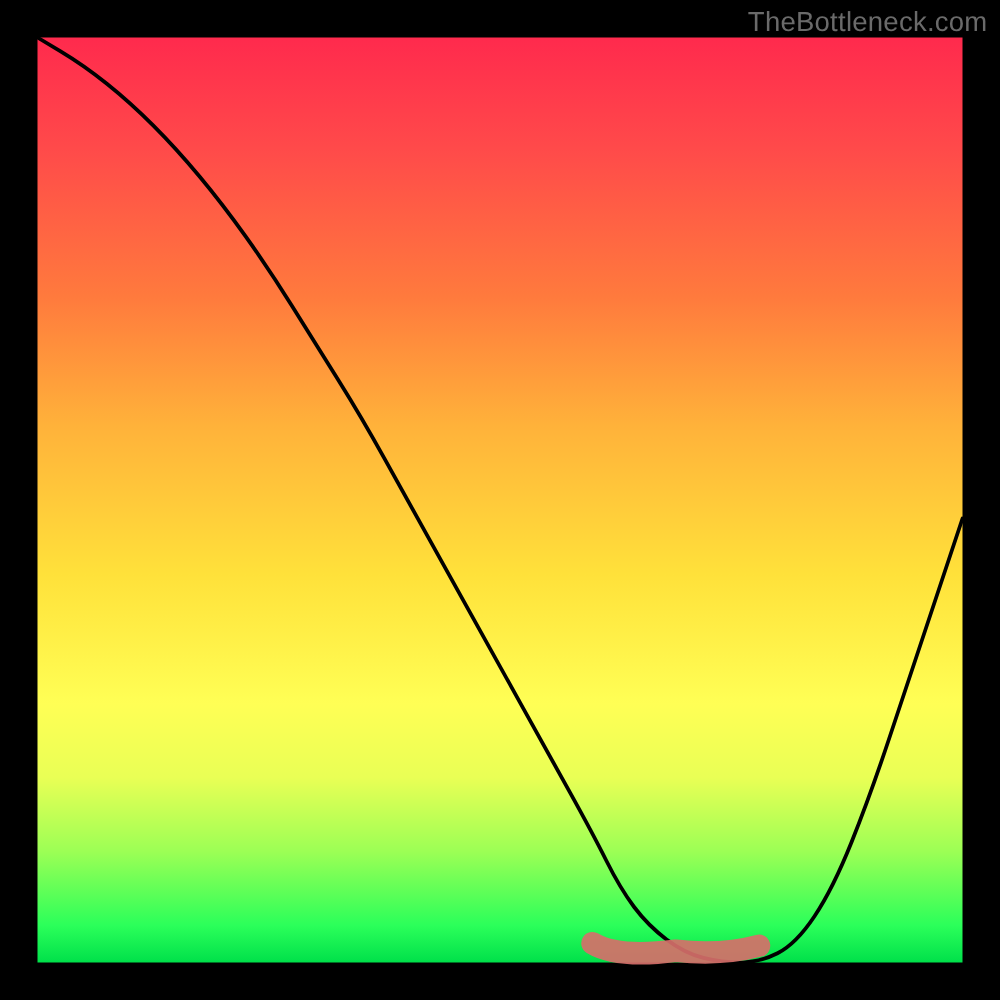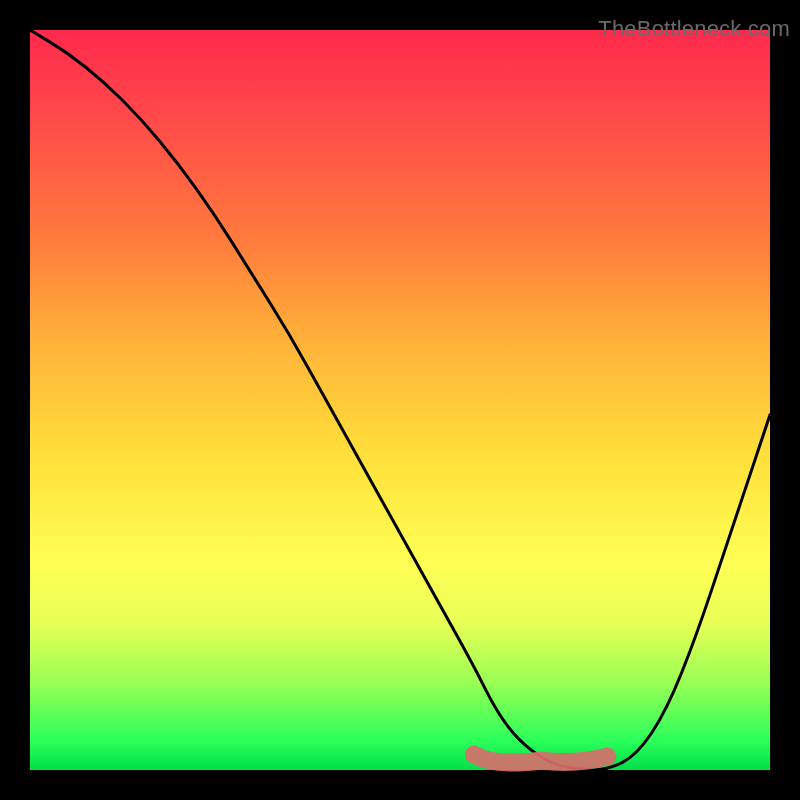--- a/index.html
+++ b/index.html
@@ -38,21 +38,21 @@
   svg.curve {
     position: absolute;
     left: 0;
     top: 0;
     width: 740px;
     height: 740px;
     overflow: visible;
   }
   .watermark {
     position: absolute;
-    top: 16px;
+    top: 5px;
     right: 10px;
     color: #6a6a6a;
     font-size: 22px;
     font-weight: 500;
     letter-spacing: 0.2px;
     font-family: Arial, Helvetica, sans-serif;
   }
 </style>
 </head>
 <body>

